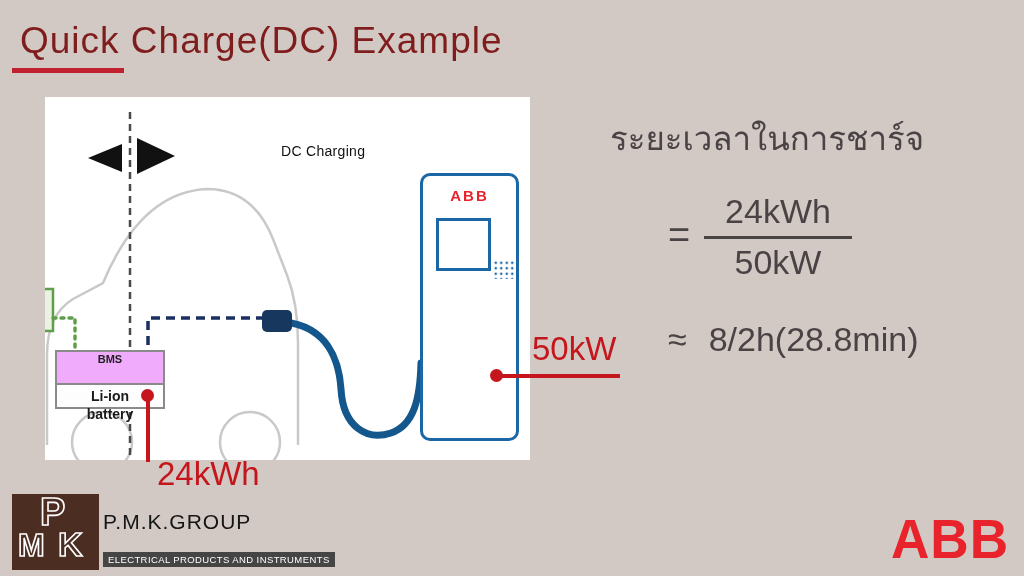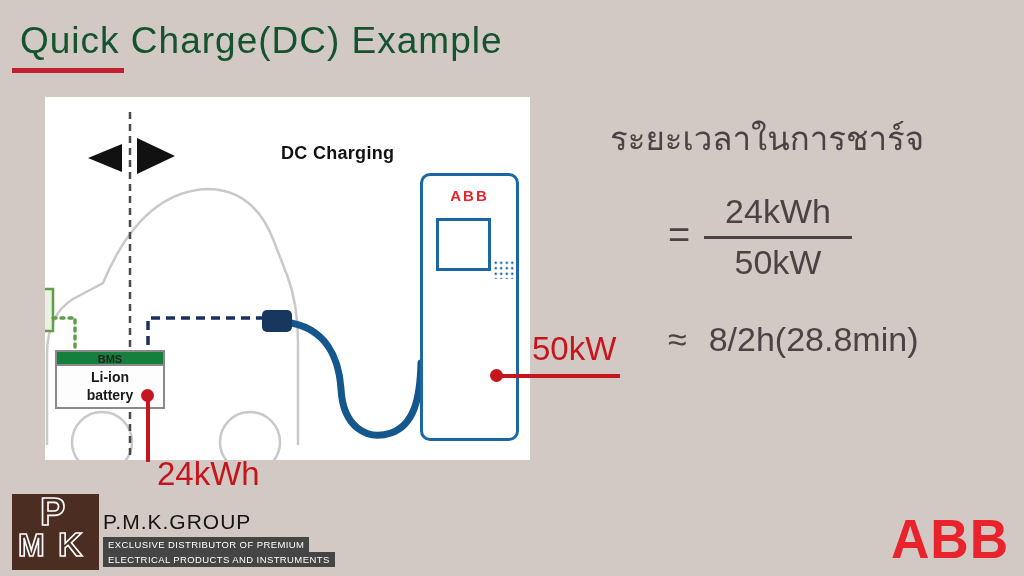--- a/index.html
+++ b/index.html
@@ -1,30 +1,30 @@
 <!DOCTYPE html>
 <html><head>
 <meta charset="utf-8">
 <style>
   * { margin:0; padding:0; box-sizing:border-box; }
   html,body { width:1024px; height:576px; }
   body { font-family:"Liberation Sans","DejaVu Sans",sans-serif; }
   .slide { position:relative; width:1024px; height:576px; background:#d2c9c5; overflow:hidden; }
 
   
-  .title { position:absolute; left:20px; top:20px; font-size:37px; font-weight:400; letter-spacing:1px; color:#14532d; }
+  .title { position:absolute; left:20px; top:20px; font-size:37px; font-weight:400; letter-spacing:1px; color:#7f1d1d; }
   .title-underline { position:absolute; left:12px; top:68px; width:112px; height:5px; background:#c1202e; }
 
   
   .panel { position:absolute; left:45px; top:97px; width:485px; height:363px; background:#ffffff; overflow:hidden; }
   .panel svg { position:absolute; left:0; top:0; }
-  .dc-label { position:absolute; left:236px; top:46px; font-size:18px; font-weight:700; color:#111; letter-spacing:.3px; }
+  .dc-label { position:absolute; left:236px; top:46px; font-size:14px; font-weight:400; color:#111; letter-spacing:.3px; }
 
   .battery { position:absolute; left:10px; top:253px; width:110px; height:59px; border:2px solid #8a8a8a; background:#fdfdfd; }
-  .bms { height:14px; border-bottom:2px solid #8a8a8a; background:#15803d; font-size:11px; font-weight:700; text-align:center; line-height:15px; color:#222; }
+  .bms { height:33px; border-bottom:2px solid #8a8a8a; background:#f0abfc; font-size:11px; font-weight:700; text-align:center; line-height:15px; color:#222; }
   .batt-label { font-size:14px; font-weight:600; text-align:center; line-height:1.3; padding-top:2px; white-space:pre-line; color:#1a1a1a; }
 
   .station { position:absolute; left:375px; top:76px; width:99px; height:268px; border:3px solid #1b67a5; border-radius:10px; background:#fff; }
   .station-brand { margin-top:11px; text-align:center; color:#e8232b; font-weight:700; font-size:15px; letter-spacing:2px; }
   .station-screen { position:absolute; left:13px; top:42px; width:55px; height:53px; border:3px solid #1b67a5; background:#fff; }
   .station-dots { position:absolute; left:70px; top:84px; width:23px; height:19px;
                   background-image:radial-gradient(#1b67a5 1.3px, transparent 1.5px); background-size:5.5px 5.5px; }
   .station-label { position:absolute; left:13px; top:110px; font-size:13.5px; font-weight:700; line-height:1.35; white-space:pre-line; color:#111; }
 
   
@@ -120,17 +120,16 @@
     <span>≈</span>
     <span>8/2h(28.8min)</span>
   </div>
 
   <div class="pmk-logo">
     <span class="pmk-letter letter-p">P</span>
     <span class="pmk-letter letter-m">M</span>
     <span class="pmk-letter letter-k">K</span>
   </div>
   <div class="pmk-name">P.M.K.GROUP</div>
-  <div class="tagline tagline1">EXCLUSIVE DISTRIBUTOR OF PREMIUM</div>
   <div class="tagline tagline2">ELECTRICAL PRODUCTS AND INSTRUMENTS</div>
   <div class="abb-logo">ABB</div>
 
 </div>
 
 </body></html>

